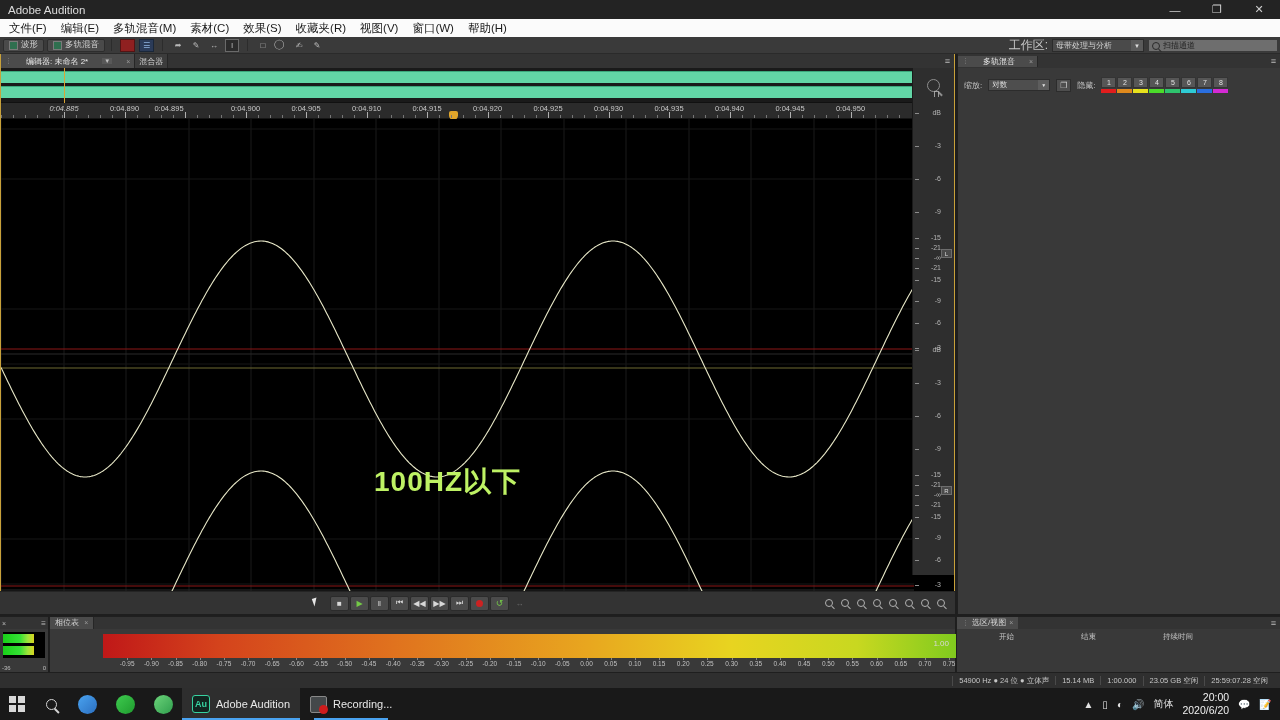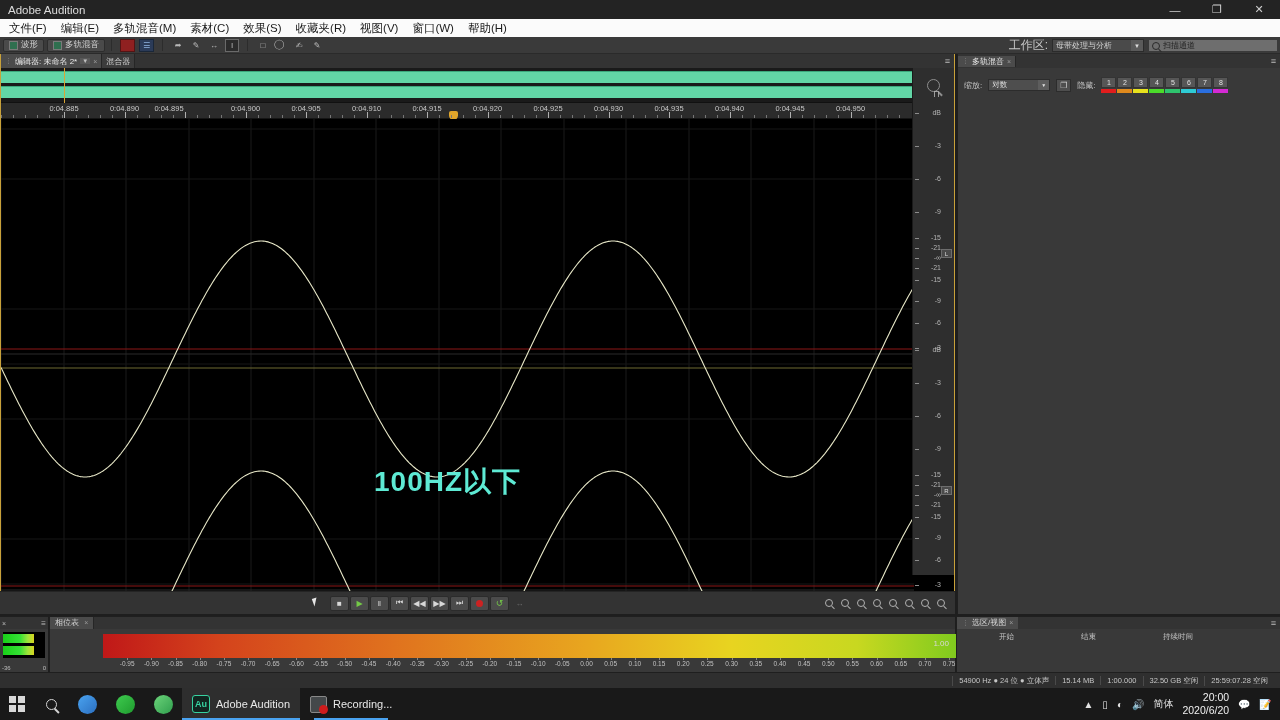--- a/index.html
+++ b/index.html
@@ -54,21 +54,21 @@
   .help-search .mag { position:absolute; left:3px; top:2px; width:8px; height:8px;
     border:1px solid #2a2a2a; border-radius:50%; }
   .help-search .mag:after { content:''; position:absolute; right:-3px; bottom:-2px; width:4px; height:1px;
     background:#2a2a2a; transform:rotate(45deg);}
 
   
   .editor-panel { position:absolute; left:0; top:54px; width:955px; height:560px; background:#282828;
     border:1px solid #c8a13a; border-top:none;}
   .panel-tabs { height:14px; background:#333; display:flex; align-items:stretch; }
   .ptab { display:flex; align-items:center; font-size:8px; color:#cfcfcf; padding:0 4px;
-    background:#3c3c3c; border-right:1px solid #262626; gap:3px;}
+    background:#3c3c3c; border-right:1px solid #262626; gap:14px;}
   .ptab.active { background:#4b4b4b; color:#e8e8e8; }
   .ptab .dots { color:#8a8a8a; font-size:7px; }
   .ptab .arw { font-size:6px; color:#c0c0c0; background:#585858; padding:0 2px;}
   .ptab .x { font-size:7px; color:#9a9a9a; }
   .panel-menu { margin-left:auto; color:#bdbdbd; font-size:9px; padding-right:4px; display:flex; align-items:center;}
 
   
   .overview { position:relative; height:35px; background:#1a1a1a; border-bottom:1px solid #111; }
   .ov-wave { position:absolute; left:0; top:3px; width:913px; height:12px; background:#62d6a6;
      border-top:1px solid #3ba87c; }
@@ -85,21 +85,21 @@
   .ruler .tick-lbl { position:absolute; top:1px; font-size:7.5px; color:#c9c9c9; transform:translateX(-50%); white-space:nowrap;}
   .ruler .tick { position:absolute; bottom:0; width:1px; background:#777; }
   .ruler .tick.major { height:6px; background:#b0b0b0; }
   .ruler .tick.minor { height:3px; }
   .ruler-cursor { position:absolute; left:448px; top:8px; width:9px; height:9px; background:#e0a52a;
     border-radius:2px 2px 50% 50%; }
 
   
   .wave-area { position:relative; height:472px; background:#000; overflow:hidden;}
   .wave-svg { position:absolute; left:0; top:0; }
-  .overlay-text { position:absolute; left:373px; top:344px; font-size:28px; color:#5eead4;
+  .overlay-text { position:absolute; left:373px; top:344px; font-size:28px; color:#bef264;
     font-weight:bold; letter-spacing:1px; }
 
   
   .db-rail { position:absolute; right:0; top:49px; width:42px; height:472px; background:#2e2e2e;
     border-left:1px solid #1a1a1a; }
   .db-rail .db-lbl { position:absolute; right:13px; font-size:7px; color:#b4b4b4; text-align:right;}
   .db-rail .tickm { position:absolute; left:2px; width:4px; height:1px; background:#8c8c8c;}
   .db-rail .chbox { position:absolute; right:2px; width:11px; height:9px; background:#4a4a4a;
     border:1px solid #6d6d6d; font-size:6px; color:#ddd; text-align:center; line-height:8px;}
   .db-rail .top-ic { position:absolute; top:-14px; right:14px; font-size:9px; color:#bdbdbd; }
@@ -299,21 +299,21 @@
       <div class="ov-wave"></div>
       <div class="ov-wave2"></div>
       <div class="ov-playhead"></div>
       <div class="ov-right">
         <span class="zi"></span>
       </div>
     </div>
 
     <div class="ruler" id="ruler">
       <div class="ruler-cursor"></div>
-    <div class="tick-lbl" style="left: 63px;">0:04.885</div>
+    <div class="tick-lbl" style="left: 63px; font-style: italic;">0:04.885</div>
         <div class="tick major" style="left: 63px;"></div>
         <div class="tick minor" style="left: 75.1px;"></div>
         <div class="tick minor" style="left: 87.2px;"></div>
         <div class="tick minor" style="left: 99.3px;"></div>
         <div class="tick minor" style="left: 111.4px;"></div>
         <div class="tick-lbl" style="left: 123.5px;">0:04.890</div>
         <div class="tick major" style="left: 123.5px;"></div>
         <div class="tick minor" style="left: 135.6px;"></div>
         <div class="tick minor" style="left: 147.7px;"></div>
         <div class="tick minor" style="left: 159.8px;"></div>
@@ -743,21 +743,21 @@
         </table>
     </div>
   </div>
 
   <div class="statusbar">
     <span class="sb-left"></span>
     <div class="sb-right">
       <span class="sb-cell">54900 Hz ● 24 位 ● 立体声</span>
       <span class="sb-cell">15.14 MB</span>
       <span class="sb-cell">1:00.000</span>
-      <span class="sb-cell">32.50 GB 空闲</span>
+      <span class="sb-cell">23.05 GB 空闲</span>
       <span class="sb-cell">25:59:07.28 空闲</span>
     </div>
   </div>
 
   <div class="taskbar">
     <div class="tb-start">
       <span class="win-logo">
           <i></i>
           <i></i>
           <i></i>

